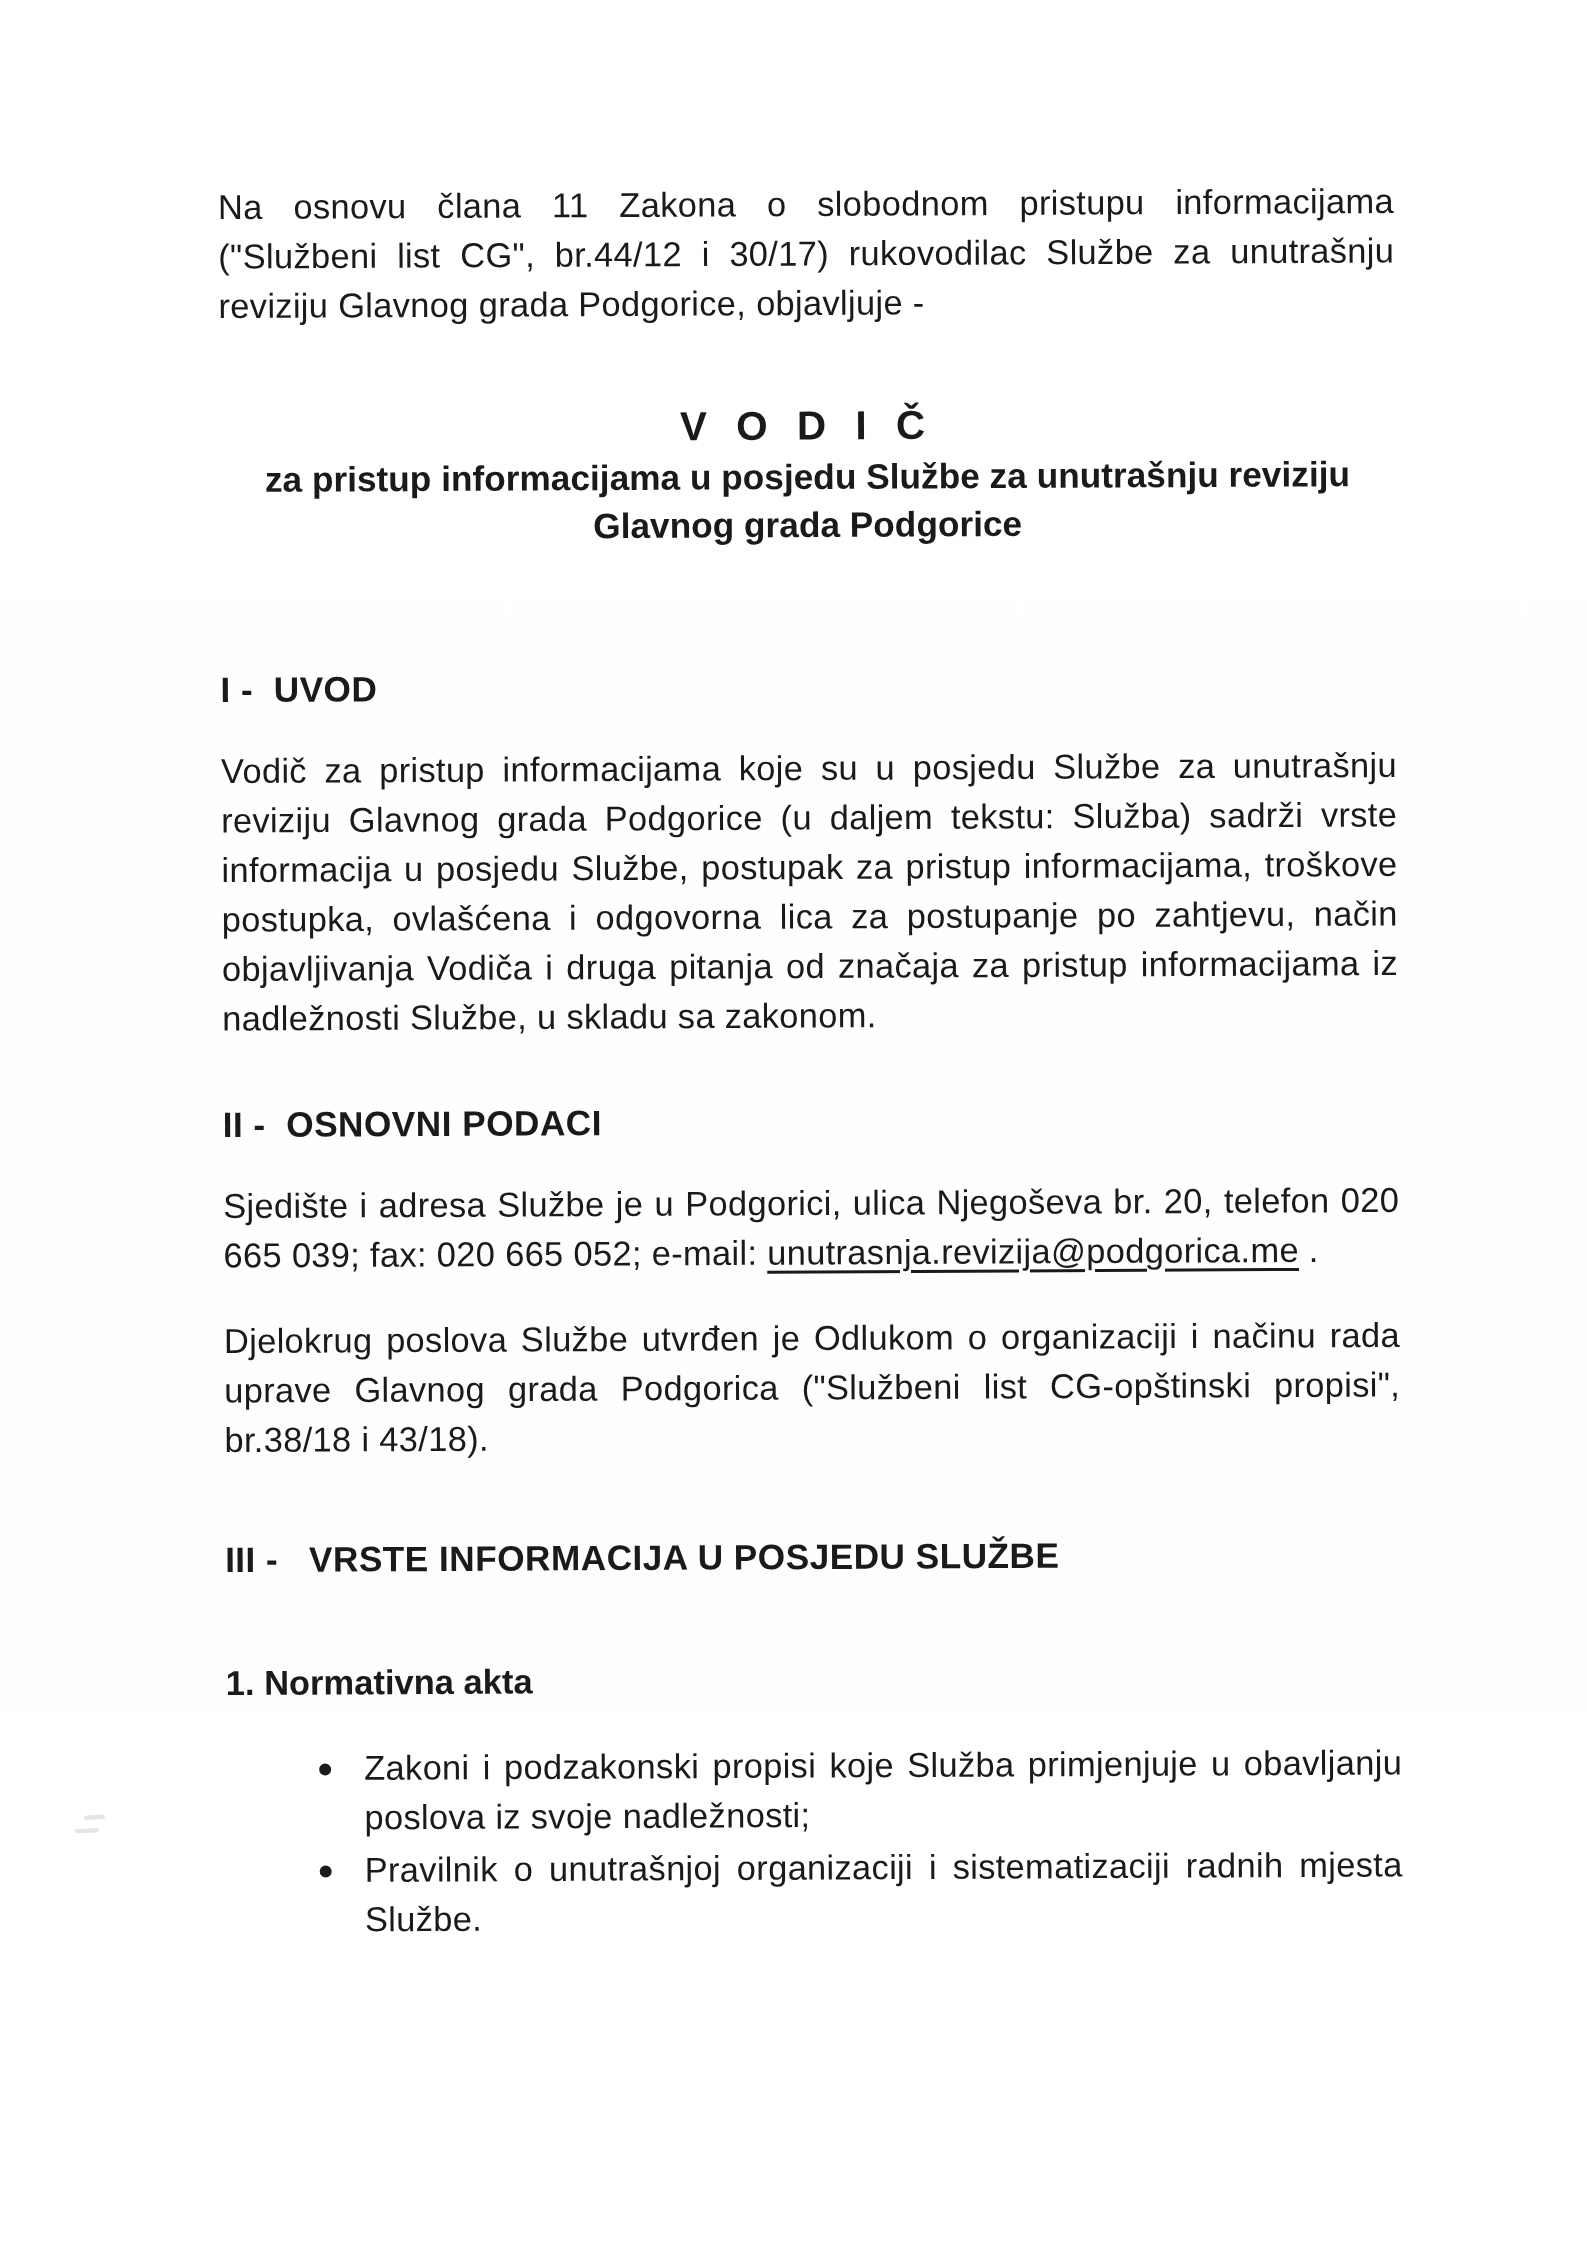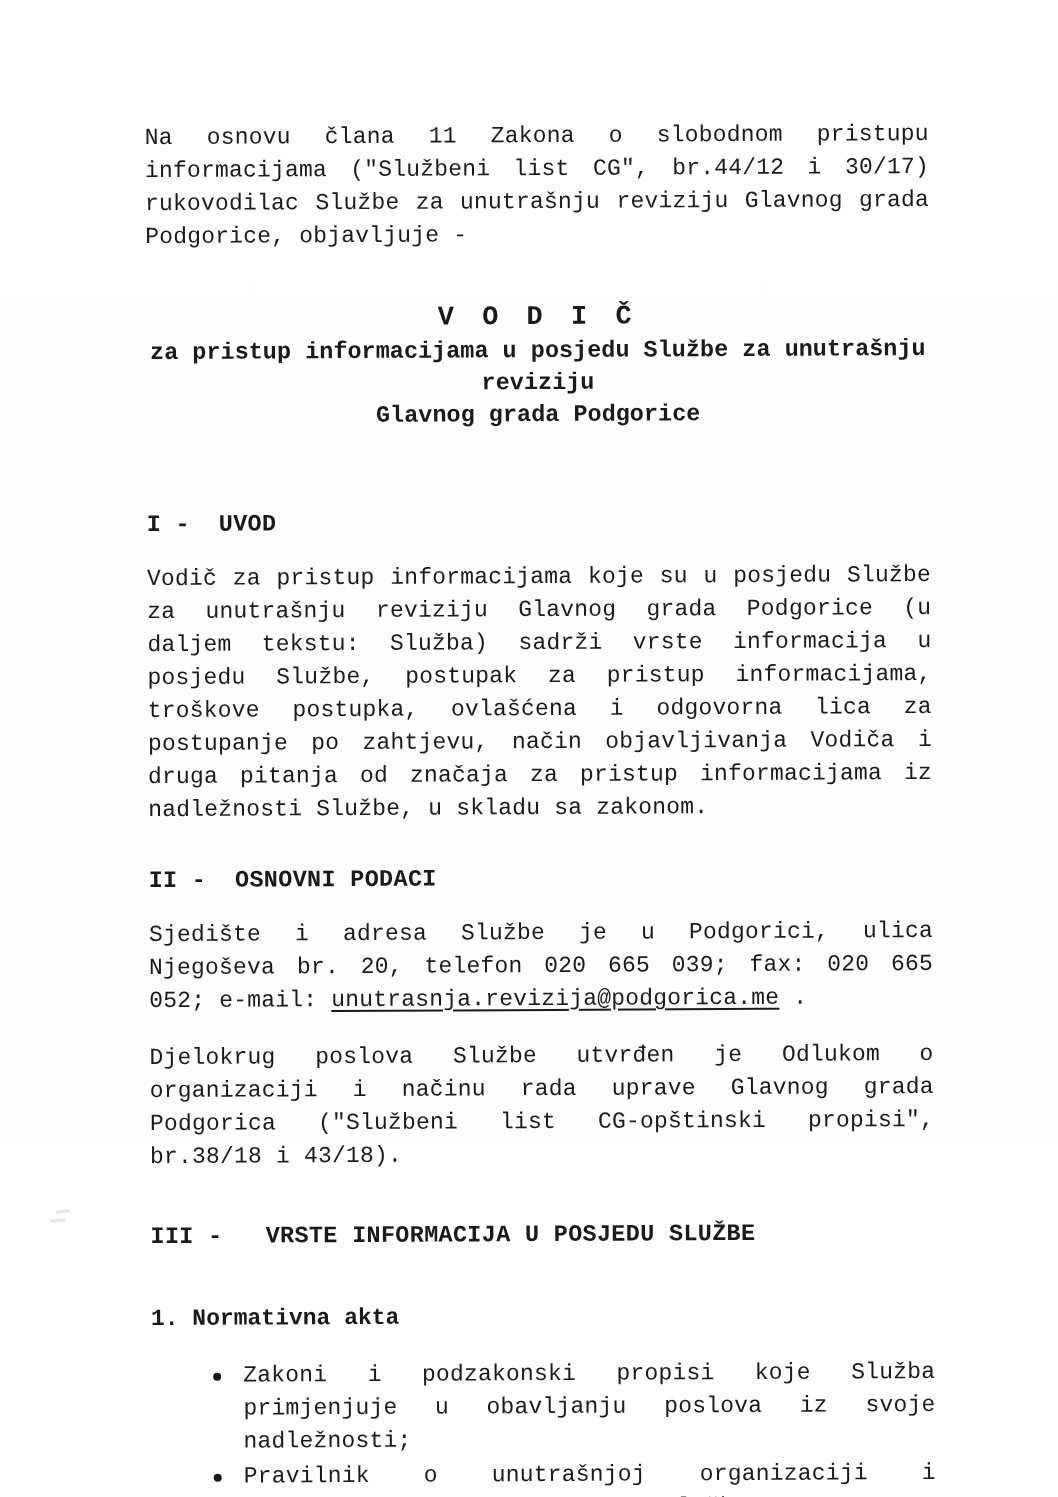--- a/index.html
+++ b/index.html
@@ -9,21 +9,21 @@
     width: 1058px;
     height: 1497px;
     background: #ffffff;
     overflow: hidden;
   }
   .page {
     position: relative;
     width: 1058px;
     height: 1141px;
     background: linear-gradient(180deg, #ffffff 0%, #fefefe 60%, #fdfdfd 100%);
-    font-family: Liberation Mono, monospace;
+    font-family: Liberation Sans, sans-serif;
     color: #1a1a1a;
   }
   .content {
     position: absolute;
     left: 148px;
     top: 0;
     width: 784px;
     transform: rotate(-0.3deg);
     transform-origin: 50% 50%;
   }

